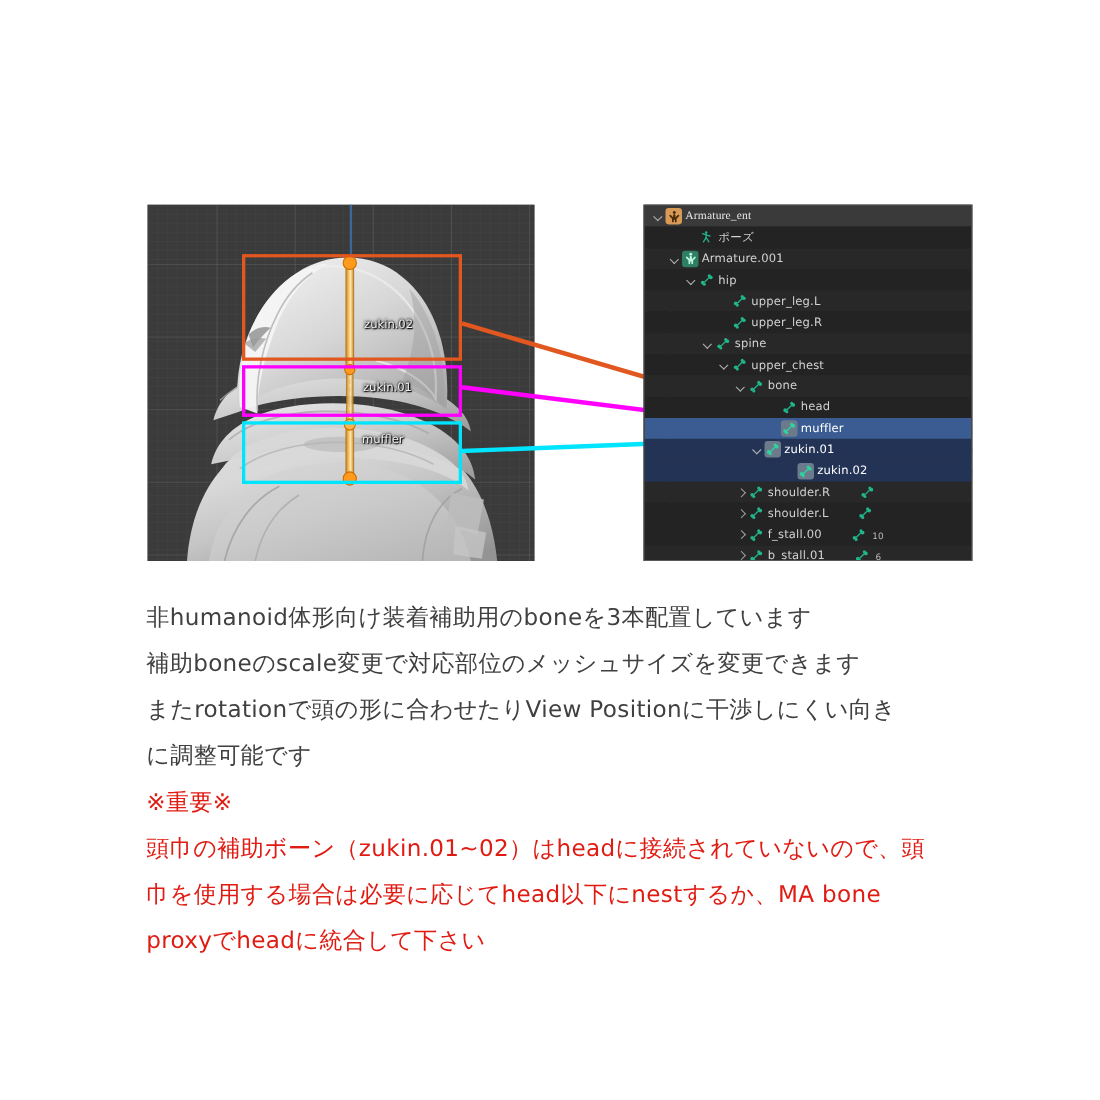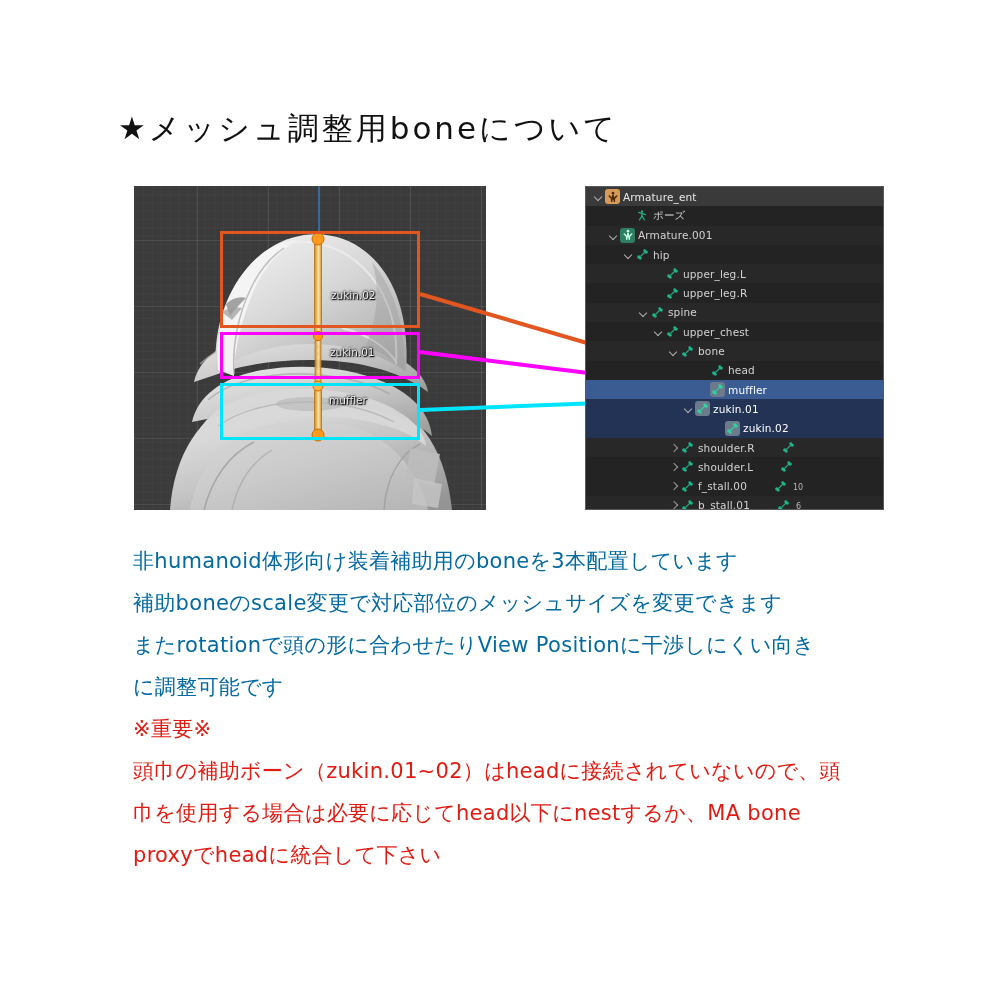--- a/index.html
+++ b/index.html
@@ -68,21 +68,21 @@
     background:#232323;border:1px solid #5a5a5a;box-sizing:border-box;
     overflow:hidden;font-family:"DejaVu Sans",sans-serif;
   }
   .ol-rows{position:absolute;left:0;top:0;right:0;}
   .ol-row{
     position:relative;height:19.3px;display:flex;align-items:center;
     box-sizing:border-box;white-space:nowrap;
   }
   .ol-row.zebra{background:#282828;}
   .ol-row.plain{background:#232323;}
-  .ol-row.header{background:#3a3a3a;}
+  .ol-row.header{background:#3a3a3a;font-family:Liberation Serif, serif;}
   .ol-row.sel-active{background:#3a5c92;}
   .ol-row.sel{background:#233355;}
   .ol-label{
     font-size:10.5px;color:#d2d2d2;letter-spacing:.15px;
   }
   .ol-row.header .ol-label{color:#e8e8e8;}
   .ol-row.sel-active .ol-label,.ol-row.sel .ol-label{color:#ffffff;}
   .ol-count{font-size:8px;color:#b9b9b9;margin-left:2px;align-self:flex-end;margin-bottom:2px;}
 
   .chev{width:13px;height:13px;flex:0 0 13px;position:relative;}
@@ -104,31 +104,30 @@
 
   .indent-guide{
     position:absolute;left:23px;top:19.3px;bottom:0;width:0;
     border-left:1px dashed #6a6a6a;
   }
   .ol-vline{position:absolute;left:1px;top:19.3px;bottom:0;width:1px;background:#4a4a4a;}
 
   
   .body-text{position:absolute;left:133px;top:540px;width:790px;}
   .line{
-    font-size:21px;line-height:42px;color:#0369a1;
+    font-size:21px;line-height:42px;color:#404040;
     font-family:"DejaVu Sans",sans-serif;white-space:nowrap;letter-spacing:.3px;
   }
   .line.red{color:#e01b12;}
 </style>
 </head>
 <body>
 
 <div class="page">
 
-  <div class="title">★メッシュ調整用boneについて</div>
 
   <div class="figure">
 
     <div class="viewport">
       <div class="vp-grid"></div>
       <div class="vp-grid2"></div>
       <div class="vp-zaxis"></div>
 
       <svg class="vp-model" viewBox="0 0 352 324">
         <defs>

